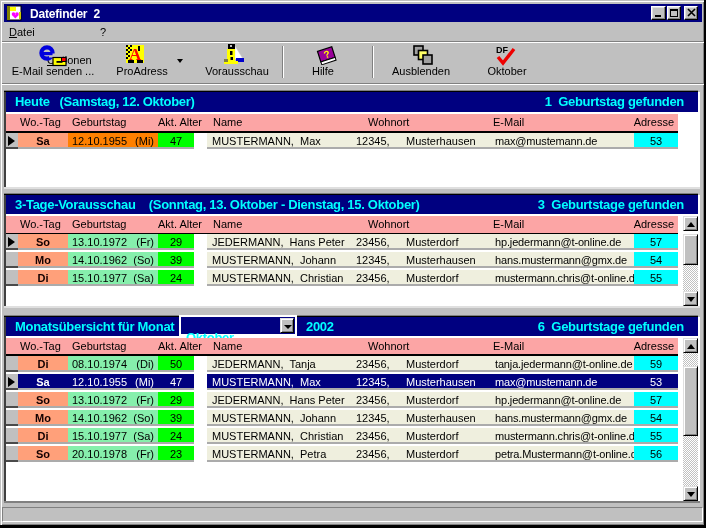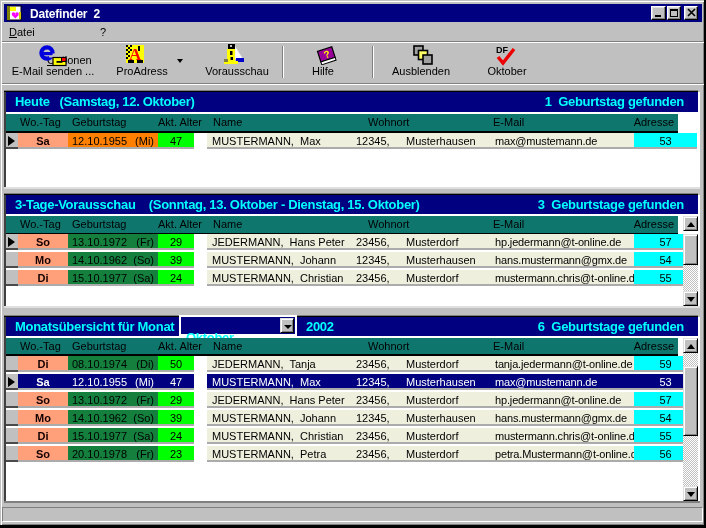--- a/index.html
+++ b/index.html
@@ -17,35 +17,35 @@
 .tool-label { position:absolute; top:65px; font-size:11px; color:#000; text-align:center; }
 .tool-sep { position:absolute; top:46px; height:32px; width:2px; border-left:1px solid #808080; border-right:1px solid #fff; }
 .panel-top { position:absolute; left:4px; width:694px; height:2px; background:#000; border-top:1px solid #808080; }
 .panel-side-l { position:absolute; left:4px; width:2px; background:#404040; }
 .panel-side-r { position:absolute; left:698px; width:2px; background:#fff; }
 .panel-bot { position:absolute; left:4px; width:696px; height:2px; background:#dfdfdf; }
 .content { position:absolute; left:6px; width:692px; background:#fff; }
 .secbar { position:absolute; left:6px; width:692px; background:#000080; }
 .secbar .lt { position:absolute; left:9px; top:0; }
 .secbar .rt { position:absolute; right:14px; top:0; }
-.thead { position:absolute; left:6px; width:672px; background:#0f766e; font-size:11px; color:#000; }
+.thead { position:absolute; left:6px; width:672px; background:#fca5a5; font-size:11px; color:#000; }
 .thead span { position:absolute; }
 .blackline { position:absolute; left:6px; width:672px; background:#000; }
 .row { position:absolute; left:6px; width:672px; height:18px;padding-left:36px; }
 .cell { position:absolute; top:0; height:16px; border-bottom:2px solid #ababab; font-size:11px; line-height:16px; white-space:nowrap; overflow:hidden; }
 .ind { left:0; width:12px; background:#c0c0c0; border-bottom:2px solid #4a4a4a; }
 .wo { left:12px; width:50px; background:#ffa07a; font-weight:bold; text-align:center; color:#140000; }
-.geb { left:62px; width:90px; background:#15803d; }
+.geb { left:62px; width:90px; background:#86efac; }
 .alt { left:152px; width:36px; background:#00ff00; text-align:center; }
 .nm { left:201px; width:427px; background:#efefde; }
 .nm .n1 { position:absolute; left:5px; }
 .nm .zip { position:absolute; left:149px; }
 .nm .city { position:absolute; left:199px; }
 .nm .em { position:absolute; left:288px; width:150px; overflow:hidden; white-space:nowrap; letter-spacing:-0.15px; }
-.adr { left:628px; width:63px; background:#00ffff; text-align:center; }
+.adr { left:628px; width:44px; background:#00ffff; text-align:center; }
 .geb .d1 { position:absolute; left:4px; }
 .geb .d2 { position:absolute; right:4px; }
 .tri { position:absolute; left:2px; top:3px; width:0; height:0;
   border-left:7px solid #000; border-top:5px solid transparent; border-bottom:5px solid transparent; }
 .sb { position:absolute; left:683px; width:15px; }
 .sbtn { position:absolute; left:0; width:15px; height:15px; background:#c0c0c0;
   border-top:1px solid #dfdfdf; border-left:1px solid #dfdfdf; border-right:1px solid #000; border-bottom:1px solid #000;
   box-shadow: inset 1px 1px 0 #fff, inset -1px -1px 0 #808080; }
 .arr-u { position:absolute; left:3px; top:5px; width:0; height:0; border-bottom:5px solid #000; border-left:4px solid transparent; border-right:4px solid transparent; }
 .arr-d { position:absolute; left:3px; top:5px; width:0; height:0; border-top:5px solid #000; border-left:4px solid transparent; border-right:4px solid transparent; }

